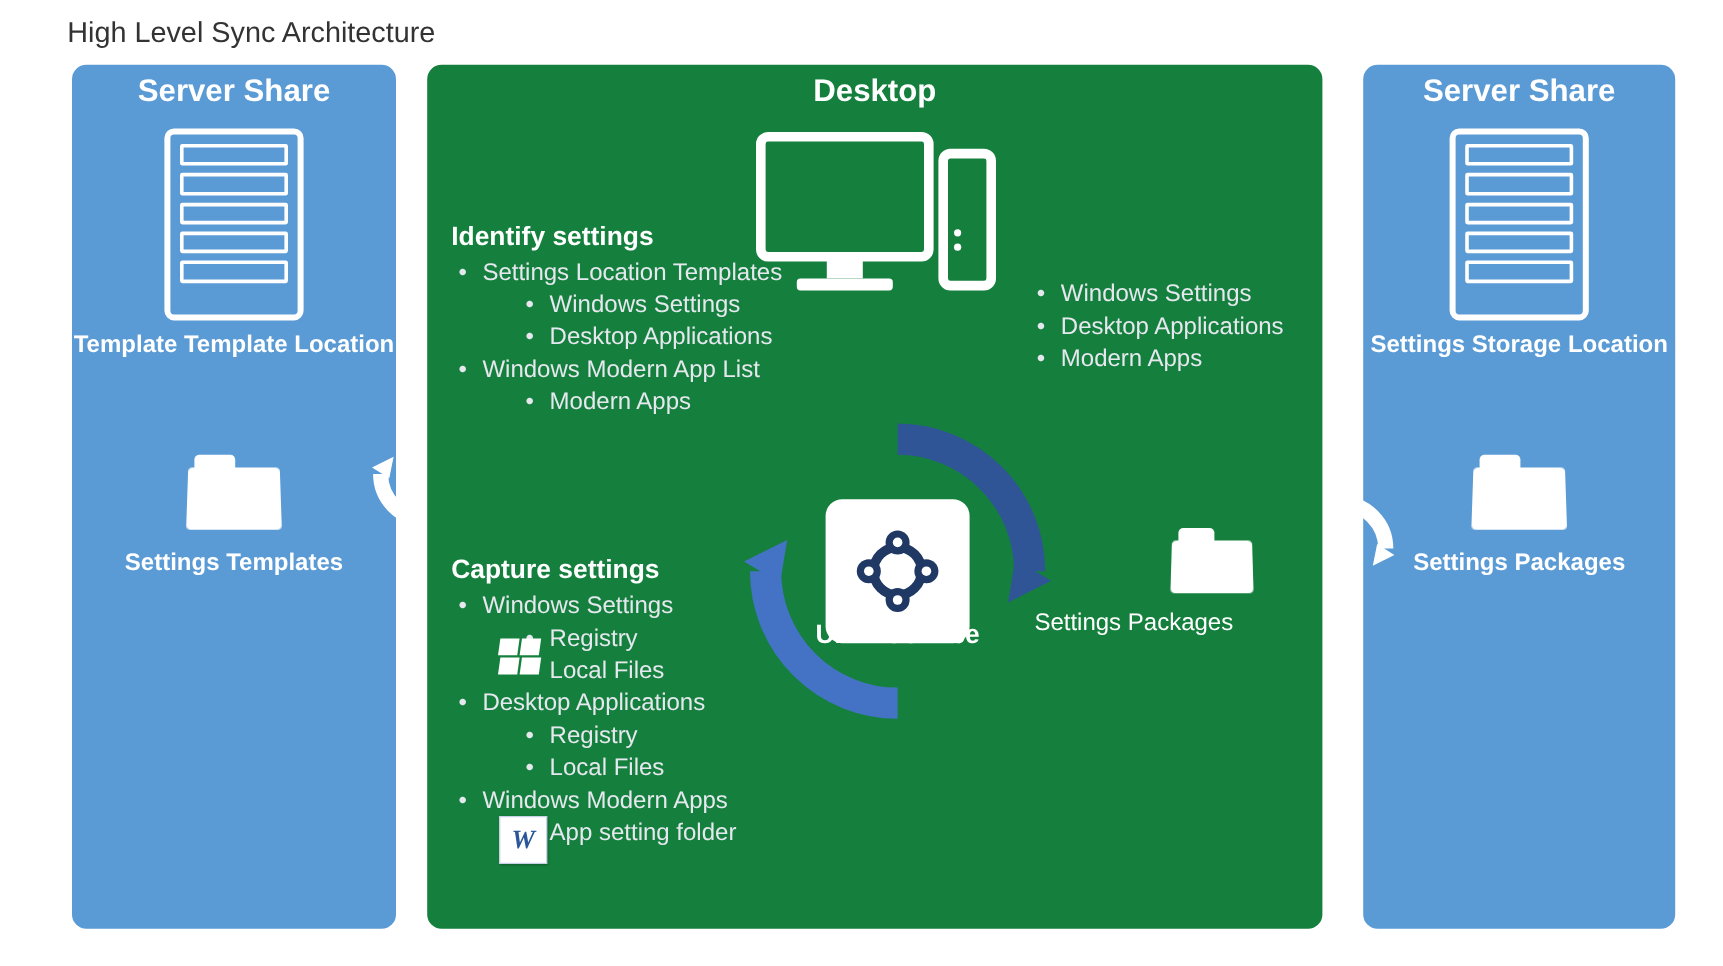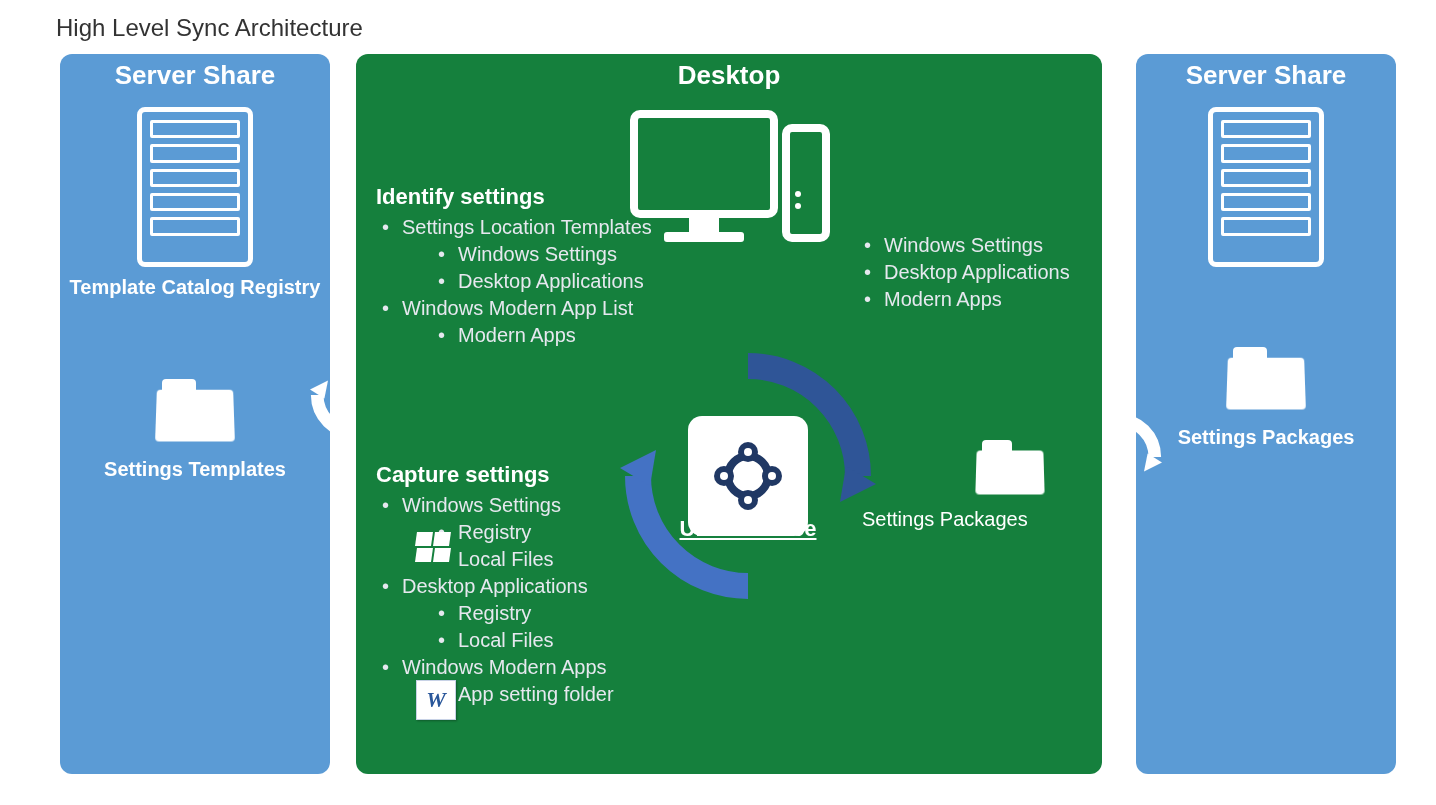--- a/index.html
+++ b/index.html
@@ -151,21 +151,20 @@
     align-items: center;
     justify-content: center;
   }
   .uev-label {
     position: absolute;
     top: 170px;
     left: 0; right: 0;
     text-align: center;
     font-size: 22px;
     font-weight: 700;
-    text-decoration: underline;
   }
 
   
   .section {
     position: absolute;
     color: #fff;
     font-size: 20px;
   }
   .sec-title {
     font-weight: 700;
@@ -251,39 +250,40 @@
   <div class="panel-title">Server Share</div>
   <div class="side-col">
     <div class="server-icon">
       <div class="server-slot"></div>
         <div class="server-slot"></div>
         <div class="server-slot"></div>
       <div class="server-slot"></div>
         <div class="server-slot"></div>
       <div class="server-slot" style="border:none;"></div>
     </div>
-    <div class="side-label">Template Catalog Registry</div>
+    <div class="side-label">Template Template Location</div>
     <div class="folder-icon">
         <div class="folder-shadow"></div>
       </div>
     <div class="side-label" style="margin-top:16px;">Settings Templates</div>
   </div>
 </div>
 
 <div class="panel panel-right">
   <div class="panel-title">Server Share</div>
   <div class="side-col">
     <div class="server-icon">
       <div class="server-slot"></div>
         <div class="server-slot"></div>
         <div class="server-slot"></div>
       <div class="server-slot"></div>
         <div class="server-slot"></div>
       <div class="server-slot" style="border:none;"></div>
     </div>
+    <div class="side-label">Settings Storage Location</div>
     <div class="folder-icon">
         <div class="folder-shadow"></div>
       </div>
     <div class="side-label" style="margin-top:16px;">Settings Packages</div>
   </div>
 </div>
 
 <svg class="sync-bridge sync-left" viewBox="0 0 100 100">
   <path d="M50 8 A42 42 0 0 1 92 50" stroke="#fff" stroke-width="14" fill="none"></path>
   <polygon points="84,46 100,56 80,66" fill="#fff"></polygon>

